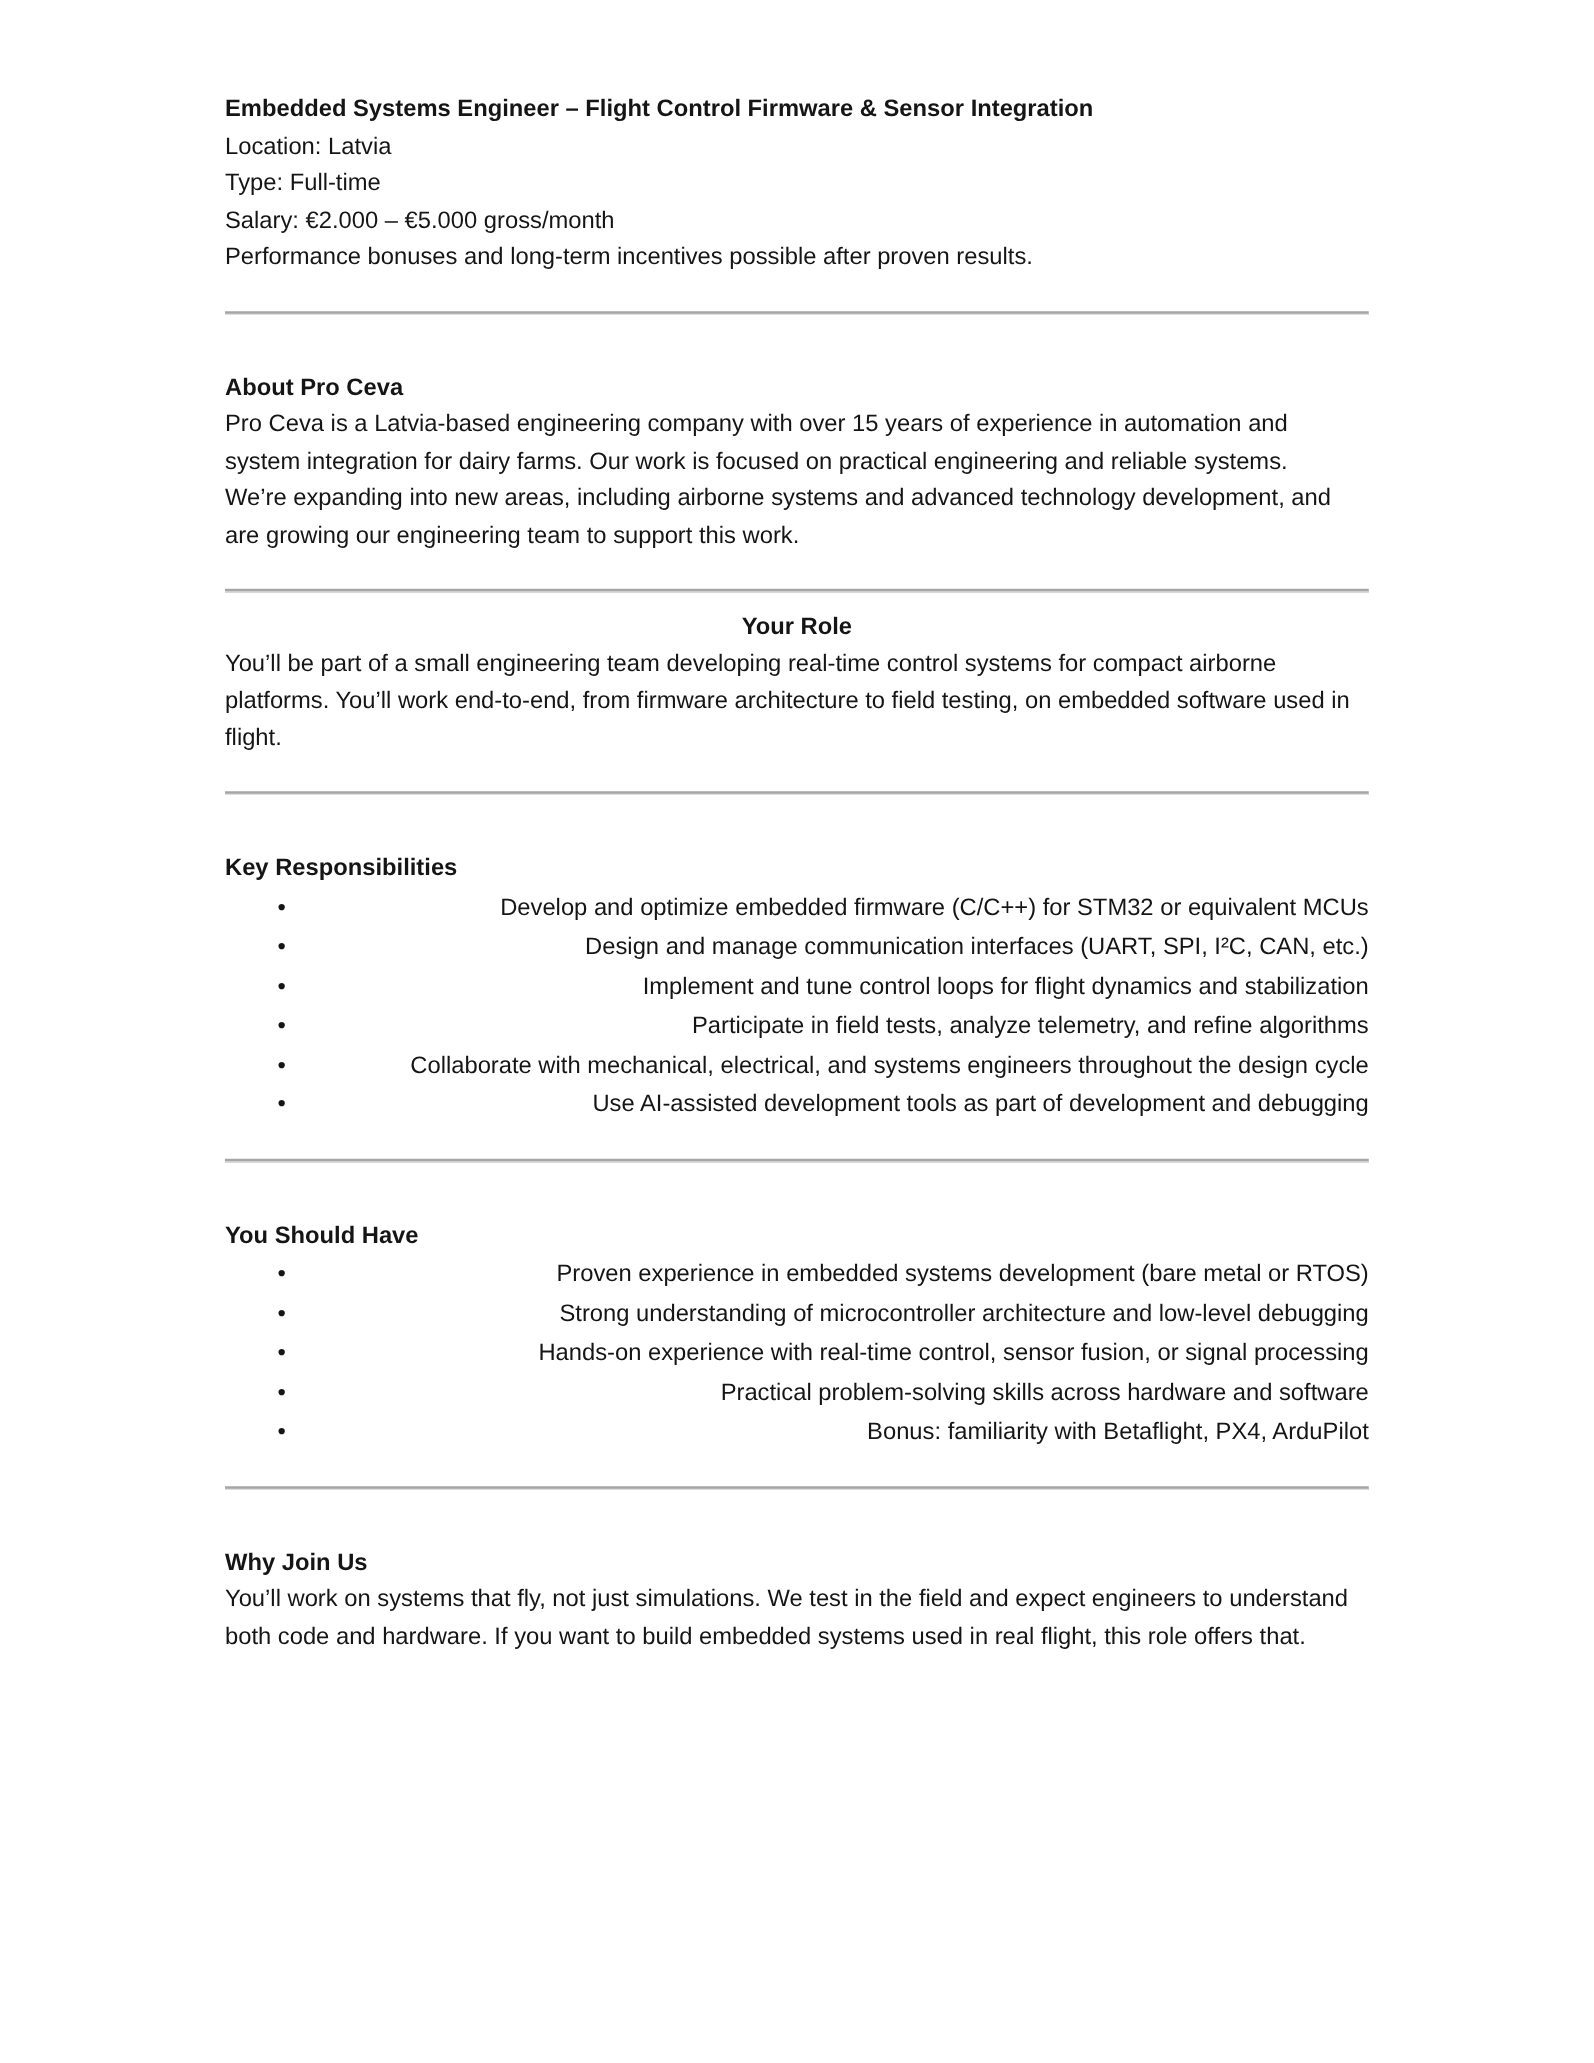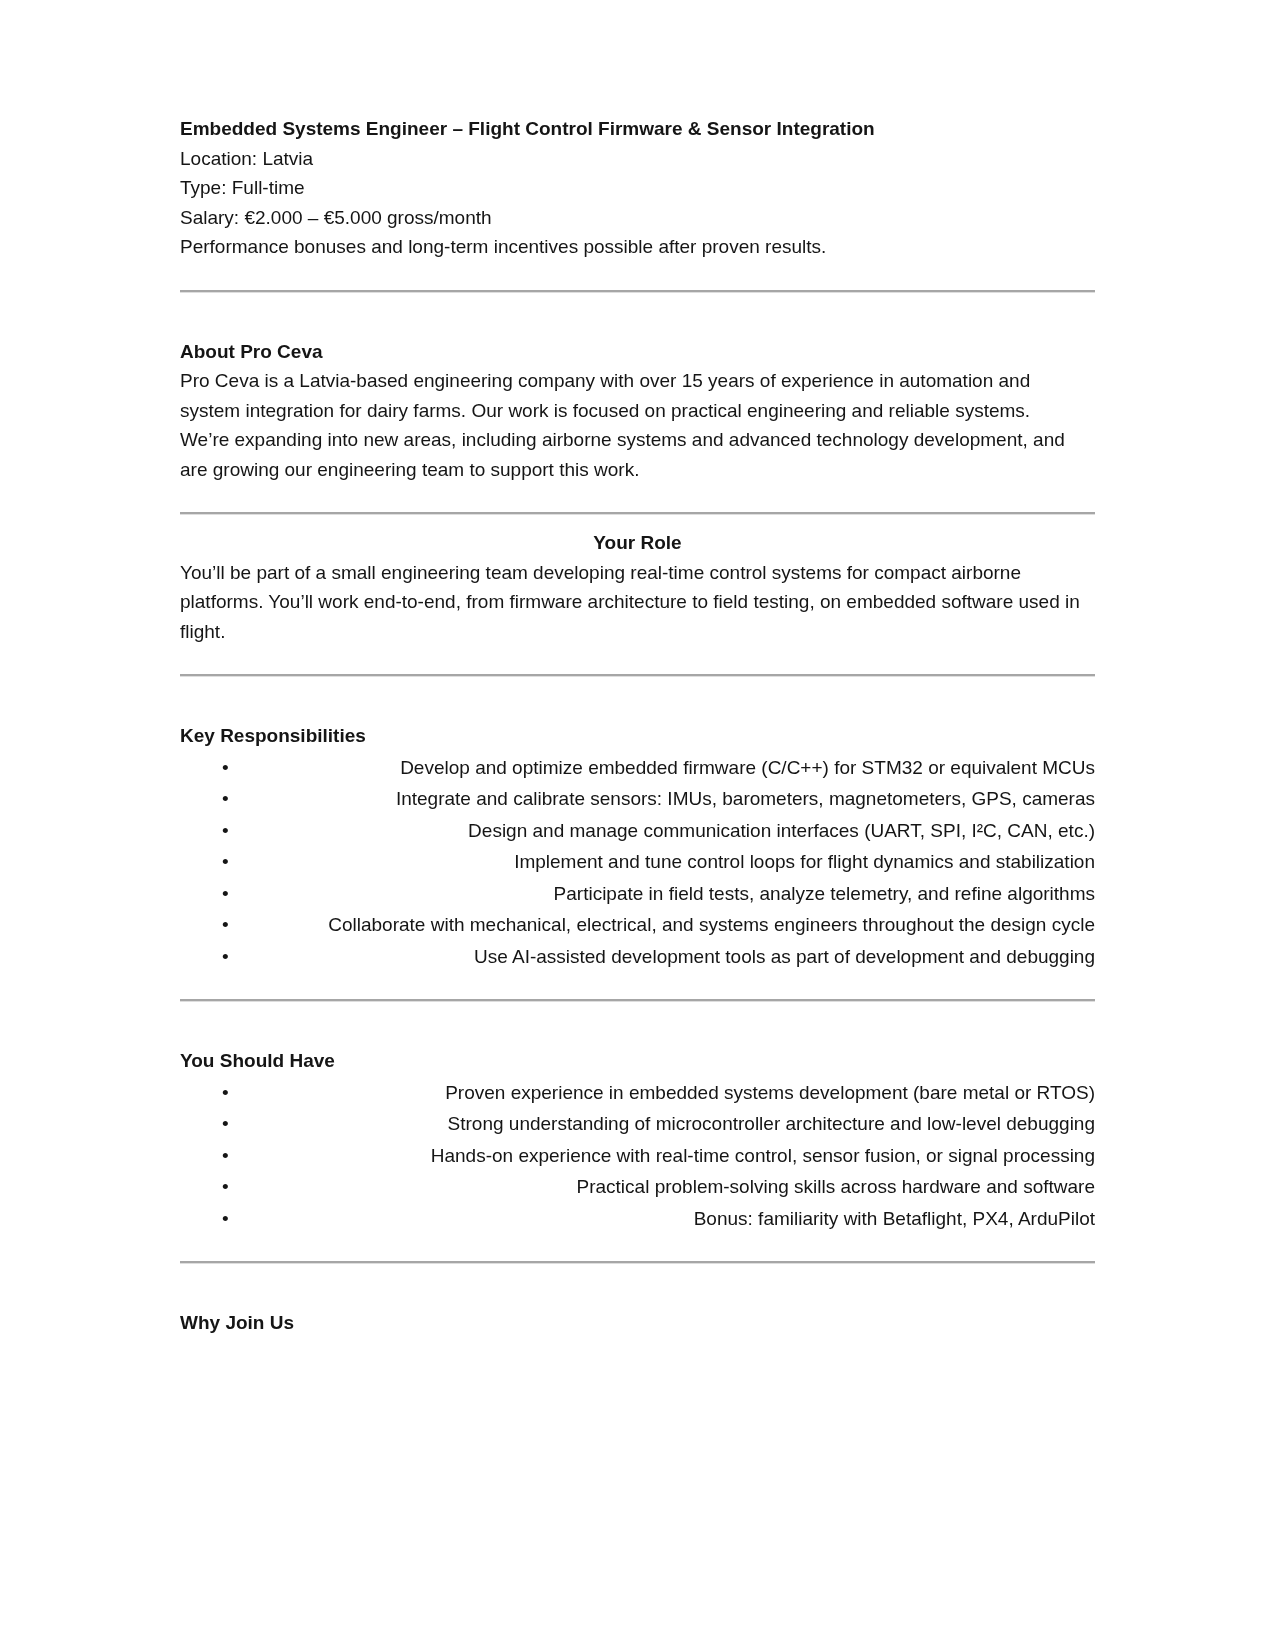--- a/index.html
+++ b/index.html
@@ -11,21 +11,21 @@
     width: 1275px;
     height: 1650px;
     font-family: "Liberation Sans", "DejaVu Sans", sans-serif;
     color: #151515;
     overflow: hidden;
   }
   .page {
     box-sizing: border-box;
     width: 1275px;
     height: 1436px;
-    padding: 114px 180px 0 180px;
+    padding: 73px 180px 0 180px;
     font-size: 19px;
     line-height: 29.5px;
   }
   .title, .heading {
     font-size: 19px;
     font-weight: 700;
     margin: 0;
     line-height: 29.5px;
   }
   p {
@@ -90,21 +90,20 @@
     <h2 class="heading">Your Role</h2>
     <p>You’ll be part of a small engineering team developing real-time control systems for compact airborne platforms. You’ll work end-to-end, from firmware architecture to field testing, on embedded software used in flight.</p>
   </section>
 
   <div class="divider"></div>
 
   <section class="section">
     <h2 class="heading">Key Responsibilities</h2>
     <ul class="bullets">
       <li>Develop and optimize embedded firmware (C/C++) for STM32 or equivalent MCUs</li>
-      <li>Integrate and calibrate sensors: IMUs, barometers, magnetometers, GPS, cameras</li>
       <li>Design and manage communication interfaces (UART, SPI, I²C, CAN, etc.)</li>
       <li>Implement and tune control loops for flight dynamics and stabilization</li>
       <li>Participate in field tests, analyze telemetry, and refine algorithms</li>
       <li>Collaborate with mechanical, electrical, and systems engineers throughout the design cycle</li>
       <li>Use AI-assisted development tools as part of development and debugging</li>
     </ul>
   </section>
 
   <div class="divider"></div>
 
@@ -116,15 +115,16 @@
       <li>Hands-on experience with real-time control, sensor fusion, or signal processing</li>
       <li>Practical problem-solving skills across hardware and software</li>
       <li>Bonus: familiarity with Betaflight, PX4, ArduPilot</li>
     </ul>
   </section>
 
   <div class="divider"></div>
 
   <section class="section">
     <h2 class="heading">Why Join Us</h2>
+    <p>You’ll work on systems that fly, not just simulations. We test in the field and expect engineers to understand both code and hardware. If you want to build embedded systems used in real flight, this role offers that.</p>
   </section>
 
 </div>
 
 </body></html>

